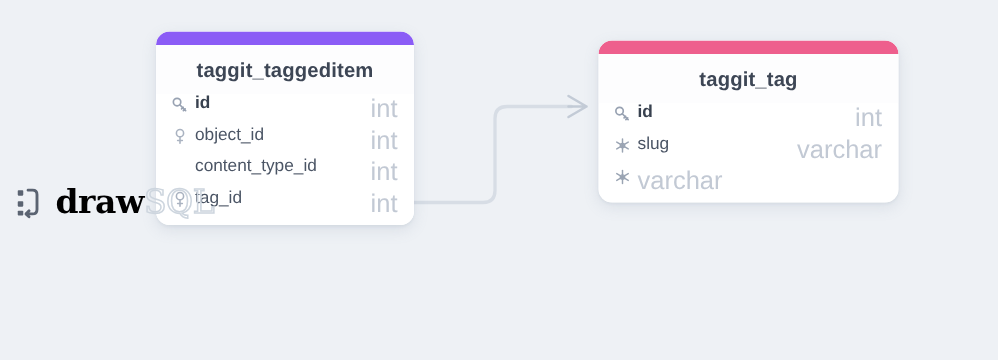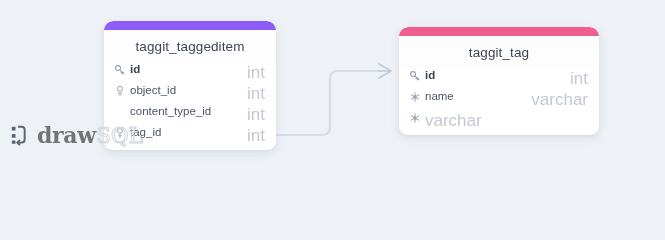--- a/index.html
+++ b/index.html
@@ -44,21 +44,21 @@
     height: 9px;
     width: 100%;
     border-top-left-radius: 9px;
     border-top-right-radius: 9px;
   }
   .er-title {
     text-align: center;
     font-size: 13.5px;
     color: #3d4655;
     padding: 9px 8px 9px 8px;
-    font-weight: 400;
+    font-weight: 700;
     letter-spacing: 0.1px;
     background: #fdfdfe;
   }
   .er-rows {
     background: #ffffff;
     padding-bottom: 3px;
   }
   .er-row {
     display: flex;
     align-items: flex-start;
@@ -97,21 +97,21 @@
     top: 122px;
     display: flex;
     align-items: center;
     user-select: none;
   }
   #watermark .wm-mark { margin-right: 5px; display:block; }
   #watermark .wm-draw {
     font-family: "DejaVu Serif", serif;
     font-weight: bold;
     font-size: 22px;
-    color: #737373;
+    color: #000000;
     letter-spacing: -0.3px;
   }
   #watermark .wm-sql {
     font-family: "DejaVu Serif", serif;
     font-weight: normal;
     font-size: 22px;
     color: transparent;
     -webkit-text-stroke: 1px #cdd5de;
     letter-spacing: -0.3px;
   }
@@ -196,21 +196,21 @@
         <span class="row-icon">
           <svg width="12" height="12" viewBox="0 0 16 16">
             <g stroke="#9aa4b3" stroke-width="1.3" stroke-linecap="round">
               <path d="M8 2.2 L8 13.8"></path>
               <path d="M2.9 5 L13.1 11"></path>
               <path d="M13.1 5 L2.9 11"></path>
             </g>
             <circle cx="8" cy="8" r="1.9" fill="none" stroke="#9aa4b3" stroke-width="1.3"></circle>
           </svg>
         </span>
-        <span class="row-name">name</span>
+        <span class="row-name">slug</span>
         <span class="row-type">varchar</span>
       </div>
 
       <div class="er-row">
         <span class="row-icon">
           <svg width="12" height="12" viewBox="0 0 16 16">
             <g stroke="#9aa4b3" stroke-width="1.3" stroke-linecap="round">
               <path d="M8 2.2 L8 13.8"></path>
               <path d="M2.9 5 L13.1 11"></path>
               <path d="M13.1 5 L2.9 11"></path>

